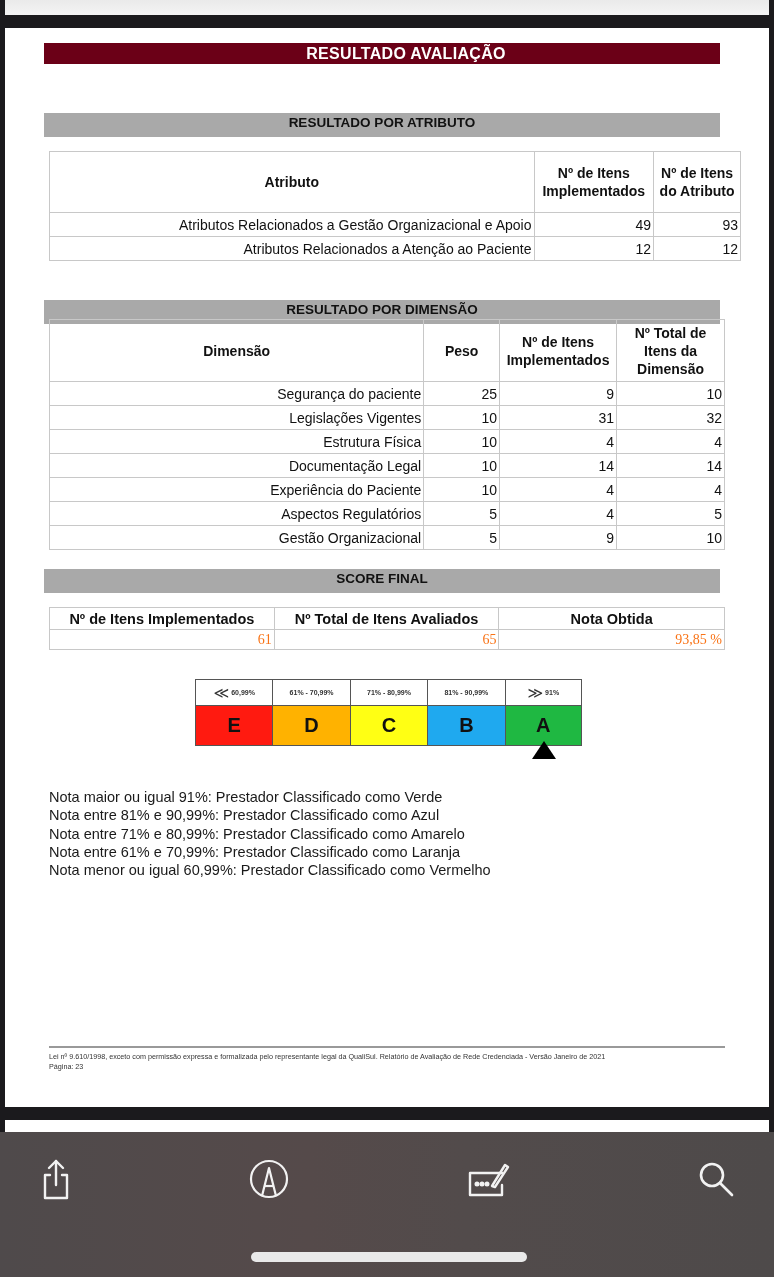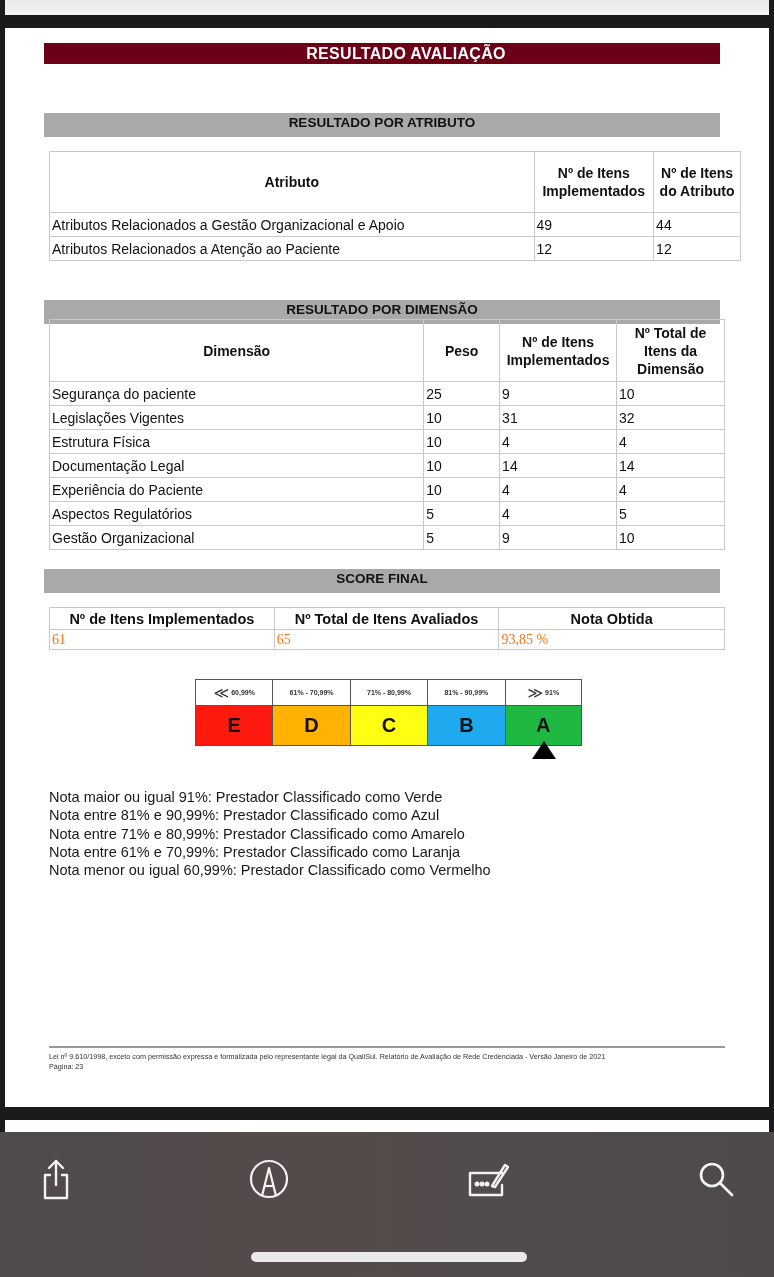--- a/index.html
+++ b/index.html
@@ -9,21 +9,21 @@
   .page-sliver-top { position: absolute; left: 5px; top: 0; width: 764px; height: 15px; background: linear-gradient(#eaeaea, #f4f4f4); }
   .page { position: absolute; left: 5px; top: 28px; width: 764px; height: 1079px; background: #fff; }
   .page-sliver-bottom { position: absolute; left: 5px; top: 1120px; width: 764px; height: 14px; background: #fff; }
 
   .banner-main { position: absolute; left: 44px; top: 43px; width: 676px; height: 21px; background: #6b0017; color: #fff; font-weight: bold; font-size: 16px; text-align: center; line-height: 22px; letter-spacing: 0.3px; padding-left: 48px; }
   .banner-sub { position: absolute; left: 44px; width: 676px; height: 24px; background: #a9a9a9; color: #111; font-weight: bold; font-size: 13.5px; text-align: center; line-height: 19px; }
 
   table.doc { position: absolute; border-collapse: collapse; font-size: 14px; color: #111; }
   table.doc td, table.doc th { border: 1px solid #c8c8c8; padding: 0 2px; vertical-align: middle; }
   table.doc th { font-weight: bold; text-align: center; line-height: 18px; }
-  table.doc td { height: 24px; line-height: 22px; }
+  table.doc td { height: 24px; line-height: 22px; text-align: right; }
 
   .score-table { font-family: "Liberation Serif", serif; }
   .score-table th { font-family: "Liberation Sans", sans-serif; font-size: 14.5px; height: 22px; }
   .score-table td { height: 20px !important; line-height: 18px !important; font-size: 14px; color: #f97316; }
 
   .scale { position: absolute; left: 195px; top: 679px; width: 387px; }
   .scale-row { display: flex; }
   .scale-cell { width: 77.4px; border: 1px solid #555; border-right: none; }
   .scale-cell:last-child { border-right: 1px solid #555; }
   .scale-label { height: 27px; background: #fff; display: flex; align-items: center; justify-content: center; font-size: 7px; font-weight: bold; color: #333; }
@@ -53,21 +53,21 @@
 <table class="doc" style="left:49px; top:151px; width:692px;">
   <tbody>
       <tr style="height:61px;">
     <th style="width:474px;">Atributo</th>
     <th style="width:117px;">Nº de Itens Implementados</th>
     <th style="width:85px;">Nº de Itens do Atributo</th>
   </tr>
   <tr>
     <td>Atributos Relacionados a Gestão Organizacional e Apoio</td>
     <td>49</td>
-    <td>44</td>
+    <td>93</td>
   </tr>
   <tr>
     <td>Atributos Relacionados a Atenção ao Paciente</td>
     <td>12</td>
     <td>12</td>
   </tr>
 </tbody>
   </table>
 
 <div class="banner-sub" style="top:300px;">RESULTADO POR DIMENSÃO</div>

